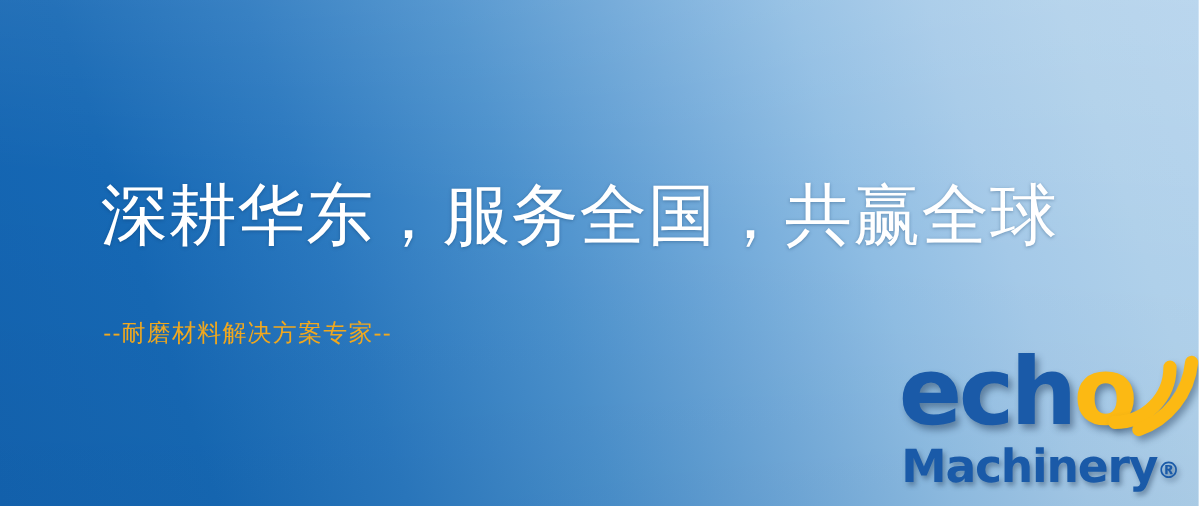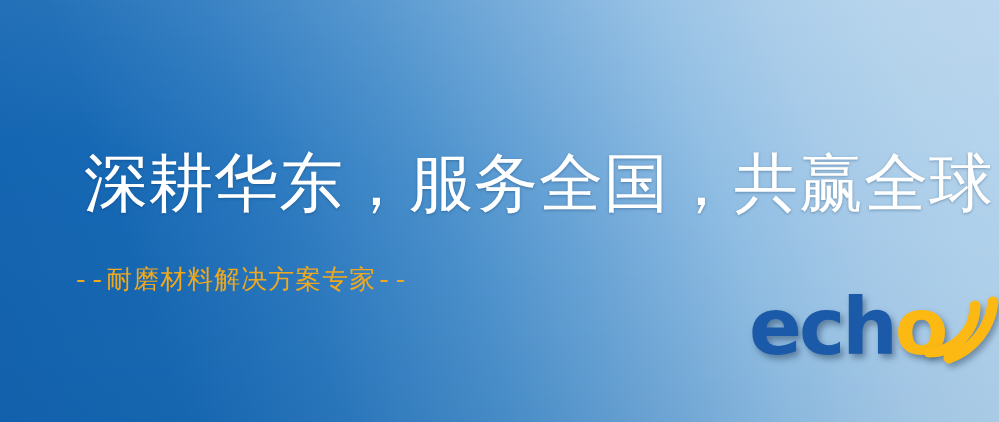--- a/index.html
+++ b/index.html
@@ -36,36 +36,36 @@
     background: linear-gradient(185deg, rgba(255,255,255,0.10) 0%, rgba(255,255,255,0.0) 45%, rgba(0,0,0,0.03) 100%);
     pointer-events: none;
   }
 
   
   .headline {
     position: absolute;
     left: 84px;
     top: 152px;
     font-family: "Liberation Serif", "DejaVu Serif", serif;
-    font-size: 64px;
+    font-size: 56px;
     line-height: 1;
     color: #ffffff;
     letter-spacing: 1px;
     white-space: nowrap;
     text-shadow: 0 1px 3px rgba(10, 45, 85, 0.35);
     z-index: 3;
   }
 
   
   .subtitle {
     position: absolute;
-    left: 73px;
+    left: 86px;
     top: 268px;
-    font-family: Liberation Mono, monospace;
-    font-size: 26px;
+    font-family: Liberation Sans, sans-serif;
+    font-size: 20px;
     line-height: 1;
     color: #f0a81e;
     letter-spacing: 1px;
     white-space: nowrap;
     z-index: 3;
   }
 
   
   #logo {
     position: absolute;
@@ -133,16 +133,19 @@
 
     <div class="logo-wordmark">
       <span class="logo-echo-blue">ech</span><span class="logo-echo-gold">o</span>
     </div>
 
     <svg id="signal-waves" viewBox="0 0 84 72">
       <path d="M14 60 A46 46 0 0 0 60 14" fill="none" stroke="#fcb913" stroke-width="11" stroke-linecap="round"></path>
       <path d="M34 66 A66 66 0 0 0 78 10" fill="none" stroke="#fcb913" stroke-width="11" stroke-linecap="round"></path>
     </svg>
 
+    <div class="logo-sub">
+      <span>Machinery</span><span class="logo-reg">®</span>
+    </div>
 
   </div>
 
 </div>
 
 </body></html>

